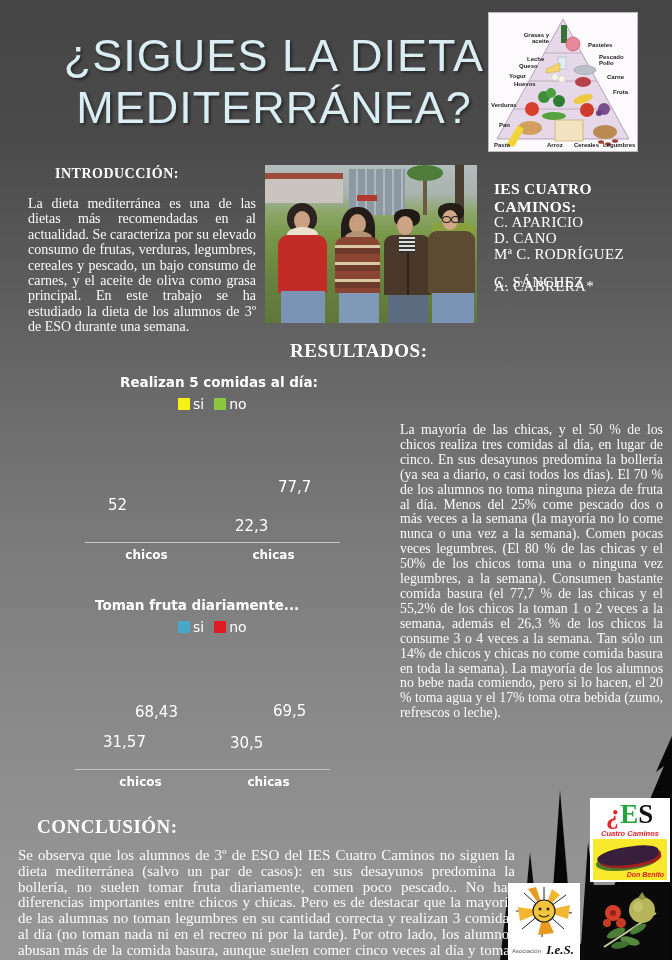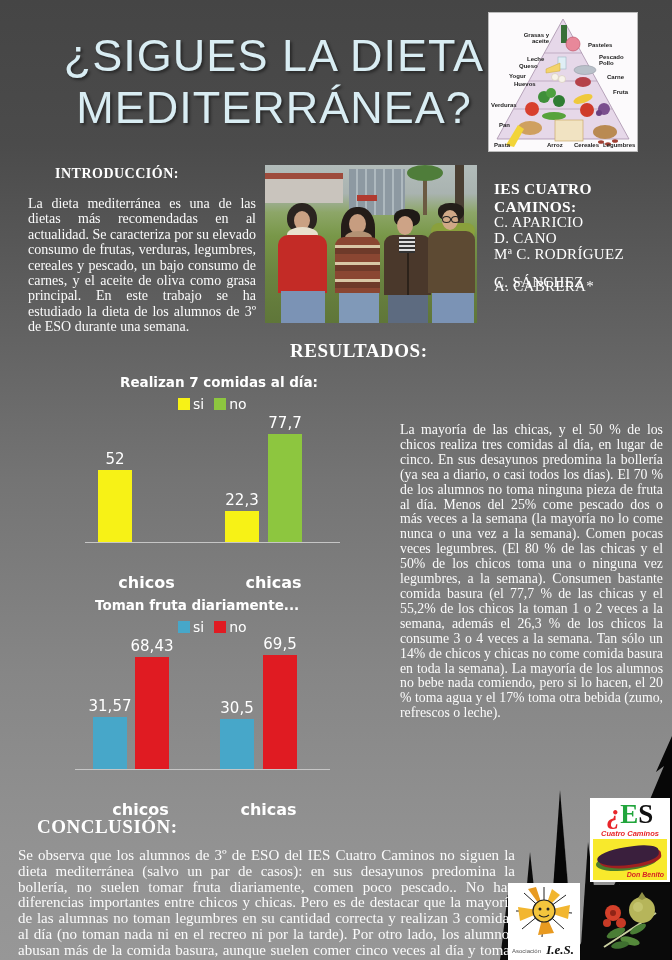--- a/index.html
+++ b/index.html
@@ -26,24 +26,24 @@
   .photo{left:265px;top:165px;width:212px;height:158px;overflow:hidden;
     background:linear-gradient(180deg,#b2bcba 0%,#a9b3b0 18%,#8da668 30%,#789748 45%,#6a8340 70%,#5f7639 100%);}
   .photo *{position:absolute;}
   
   .chart{font-family:"DejaVu Sans",sans-serif;color:#fff;}
   .chart-title{position:absolute;font-size:13.5px;font-weight:bold;white-space:nowrap;}
   .legend{position:absolute;display:flex;align-items:center;gap:10px;font-size:14px;}
   .legend .item{display:flex;align-items:center;gap:3px;}
   .swatch{width:12px;height:12px;display:inline-block;}
   .plot{position:absolute;border-bottom:1px solid #c6c6c6;}
-  .bar-col{position:absolute;bottom:0;display:flex;flex-direction:column;align-items:center;width:14px;}
+  .bar-col{position:absolute;bottom:0;display:flex;flex-direction:row;align-items:center;width:14px;}
   .bar-val{font-size:15px;margin-bottom:2px;white-space:nowrap;}
   .bar{width:34px;}
-  .cat{position:absolute;text-align:center;font-size:16px;font-weight:bold;margin-top:25px;}
+  .cat{position:absolute;text-align:center;font-size:12px;font-weight:bold;}
   
   .mountain{left:470px;top:732px;width:202px;height:228px;z-index:1;}
   .logo{z-index:5;box-sizing:border-box;}
   .ies-logo{left:590px;top:798px;width:80px;height:84px;background:#fff;overflow:hidden;}
   .ies-letters{position:absolute;top:1px;left:0;width:100%;text-align:center;font-family:"Liberation Serif",serif;font-weight:bold;font-size:27px;line-height:30px;}
   .ies-sub{position:absolute;top:31px;left:0;width:100%;text-align:center;font-size:7.5px;font-weight:bold;font-style:italic;color:#e8252a;font-family:"Liberation Sans",sans-serif;}
   .ies-yellow{position:absolute;left:3px;right:3px;top:41px;bottom:2px;background:#f8e92c;overflow:hidden;}
   .eggplant{position:absolute;left:4px;top:8px;width:62px;height:18px;background:#3a1f3d;border-radius:50% 40% 45% 55%;transform:rotate(-8deg);box-shadow:2px 3px 0 #a02020,-2px 5px 0 #4c7c2c;}
   .donbenito{position:absolute;right:3px;bottom:2px;font-size:7px;font-weight:bold;font-style:italic;color:#d81f24;font-family:"Liberation Sans",sans-serif;}
   .sun-logo{left:508px;top:883px;width:72px;height:77px;background:#fff;overflow:hidden;}
@@ -152,21 +152,21 @@
   <div class="abs team-h">IES CUATRO CAMINOS:</div>
   <div class="abs member" style="top:214px;">C. APARICIO</div>
   <div class="abs member" style="top:230px;">D. CANO</div>
   <div class="abs member" style="top:246px;">Mª C. RODRÍGUEZ</div>
   <div class="abs member" style="top:262px;margin-top:12px;">C. SÁNCHEZ</div>
   <div class="abs member" style="top:278px;">A. CABRERA*</div>
 
   <div class="abs h-serif" style="left:290px;top:340px;font-size:19px;">RESULTADOS:</div>
 
   <div class="abs chart" style="left:85px;top:372px;width:255px;height:200px;">
-    <div class="chart-title" style="left:35px;top:2px;">Realizan 7 comidas al día:</div>
+    <div class="chart-title" style="left:35px;top:2px;">Realizan 5 comidas al día:</div>
     <div class="legend" style="left:93px;top:24px;">
       <span class="item">
           <span class="swatch" style="background: rgb(247, 242, 22);"></span>
           <span>si</span>
         </span>
       <span class="item">
           <span class="swatch" style="background: rgb(141, 198, 63);"></span>
           <span>no</span>
         </span>
     </div>
@@ -198,21 +198,21 @@
       <span class="item">
           <span class="swatch" style="background: rgb(224, 27, 34);"></span>
           <span>no</span>
         </span>
     </div>
     <div class="plot" style="left:0;top:60px;width:255px;height:114px;">
       <div class="bar-col" style="left:28px;">
         <span class="bar-val">31,57</span>
         <div class="bar" style="background: rgb(71, 167, 201); height: 52px;"></div>
       </div>
-      <div class="bar-col" style="left:70px;">
+      <div class="bar-col" style="left:60px;">
         <span class="bar-val">68,43</span>
         <div class="bar" style="background: rgb(224, 27, 34); height: 112px;"></div>
       </div>
       <div class="bar-col" style="left:155px;">
         <span class="bar-val">30,5</span>
         <div class="bar" style="background: rgb(71, 167, 201); height: 50px;"></div>
       </div>
       <div class="bar-col" style="left:198px;">
         <span class="bar-val">69,5</span>
         <div class="bar" style="background: rgb(224, 27, 34); height: 114px;"></div>

